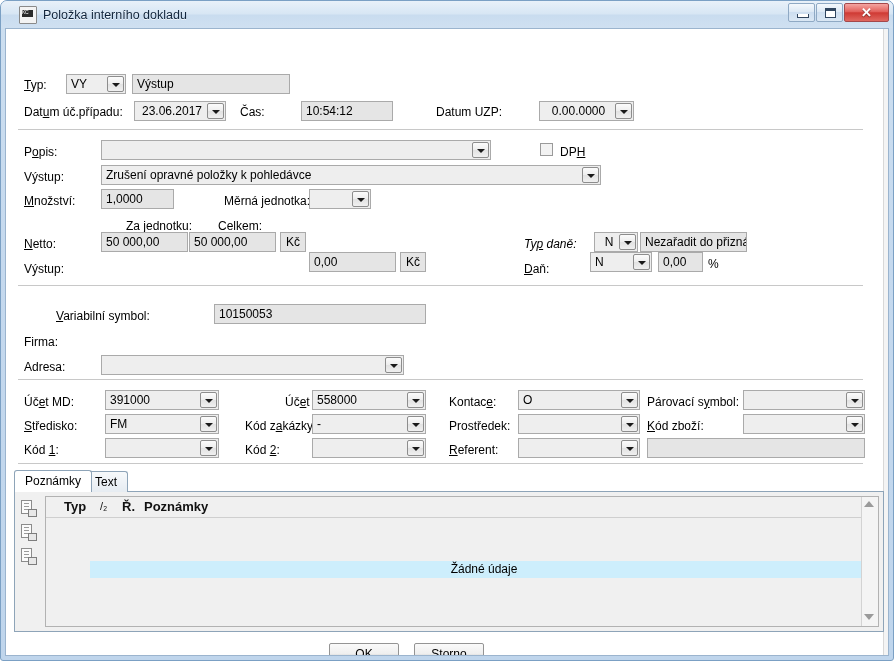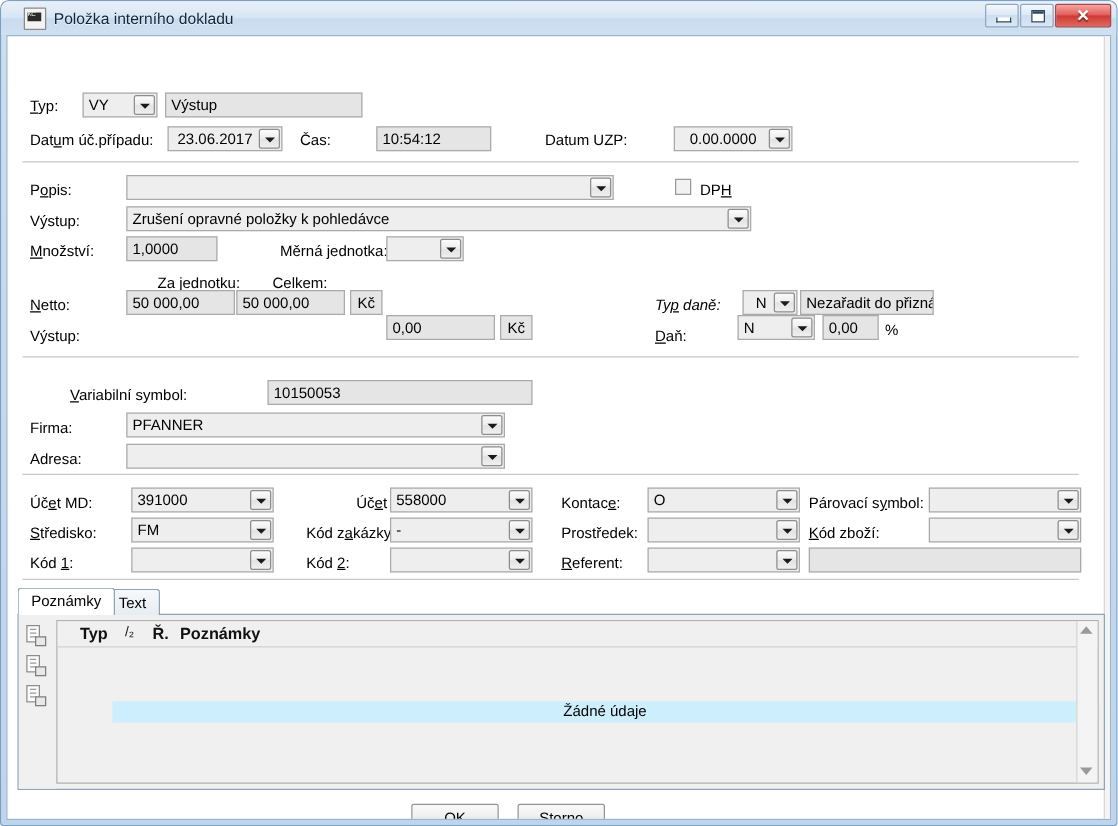--- a/index.html
+++ b/index.html
@@ -446,24 +446,20 @@
     <span class="lbl" style="left:702px; top:228px;">%</span>
 
     <div class="sep" style="left:12px; top:256px; width:845px;"></div>
 
     <span class="lbl" style="left:18px; top:280px;margin-left:32px;">
       <u>V</u>ariabilní symbol:
     </span>
     <div class="fld" style="left:208px; top:275px; width:212px;">10150053</div>
 
     <span class="lbl" style="left:18px; top:306px;">Firma:</span>
-    <div class="combo" style="left:95px; top:301px; width:303px;">
-      <span>PFANNER</span>
-      <span class="arrowbtn"></span>
-    </div>
 
     <span class="lbl" style="left:18px; top:331px;">Adresa:</span>
     <div class="combo" style="left:95px; top:326px; width:303px;">
       <span></span>
       <span class="arrowbtn"></span>
     </div>
 
     <div class="sep" style="left:12px; top:350px; width:845px;"></div>
 
     <span class="lbl" style="left:18px; top:366px;">

